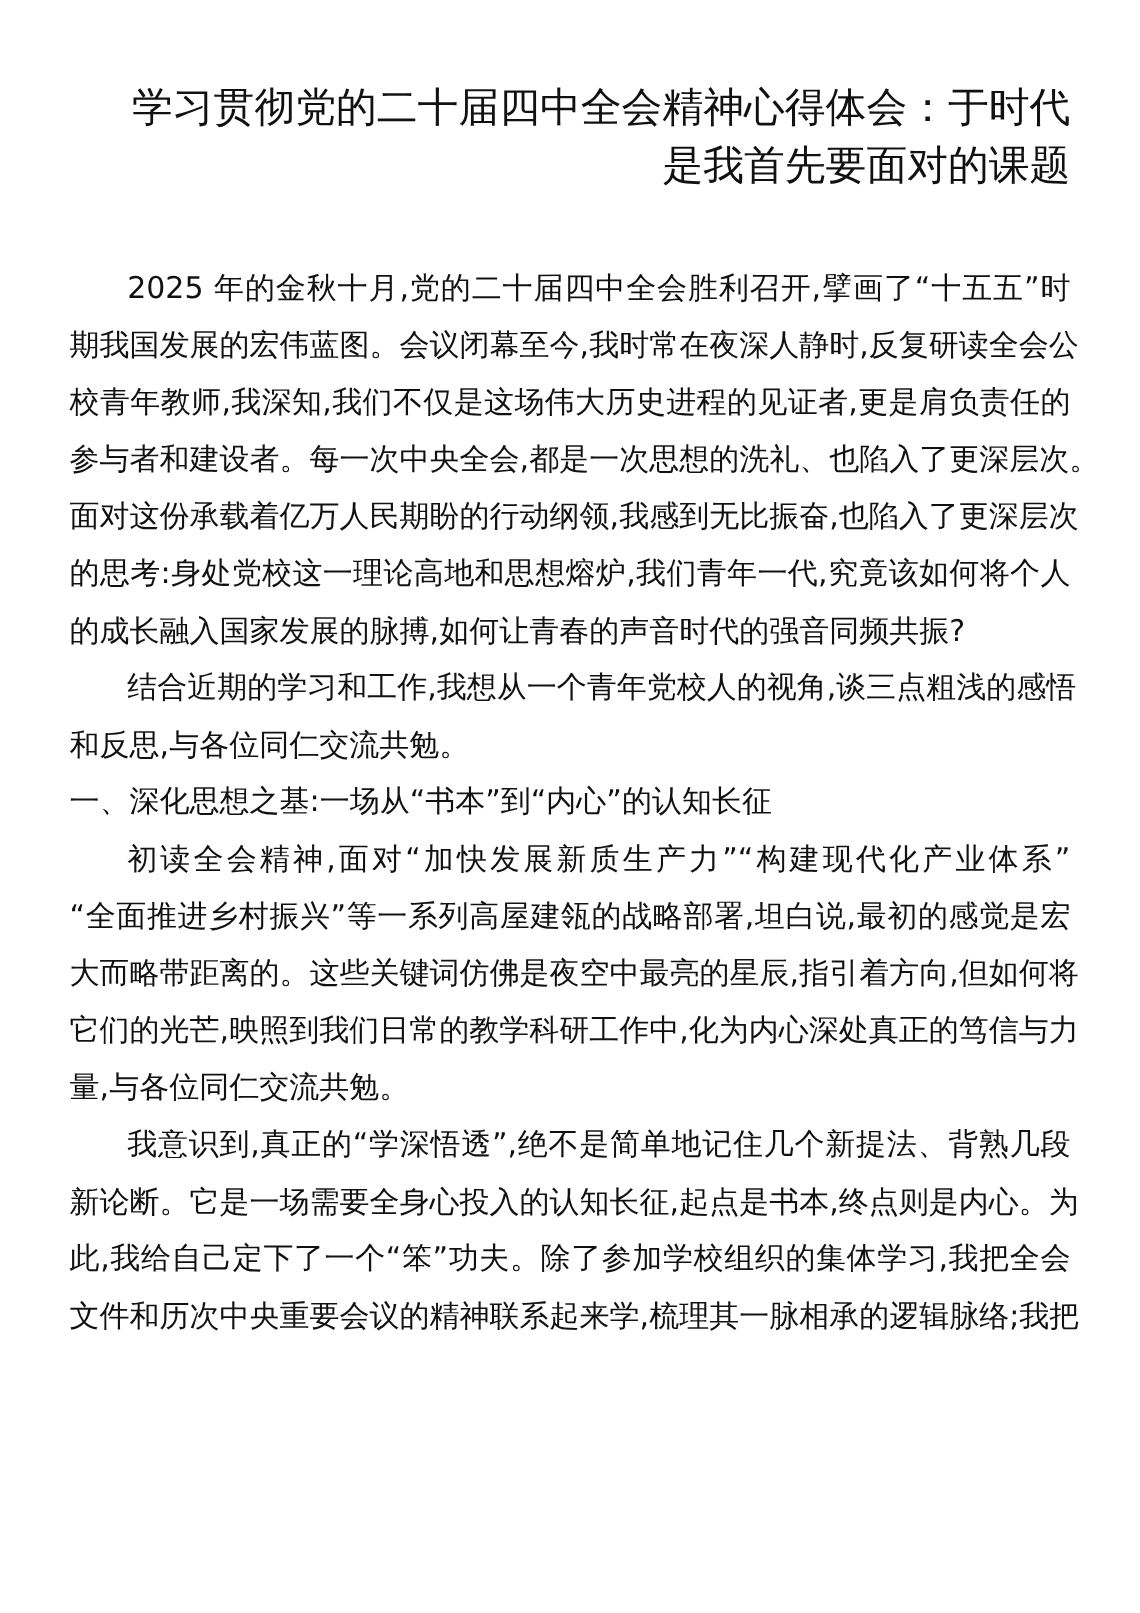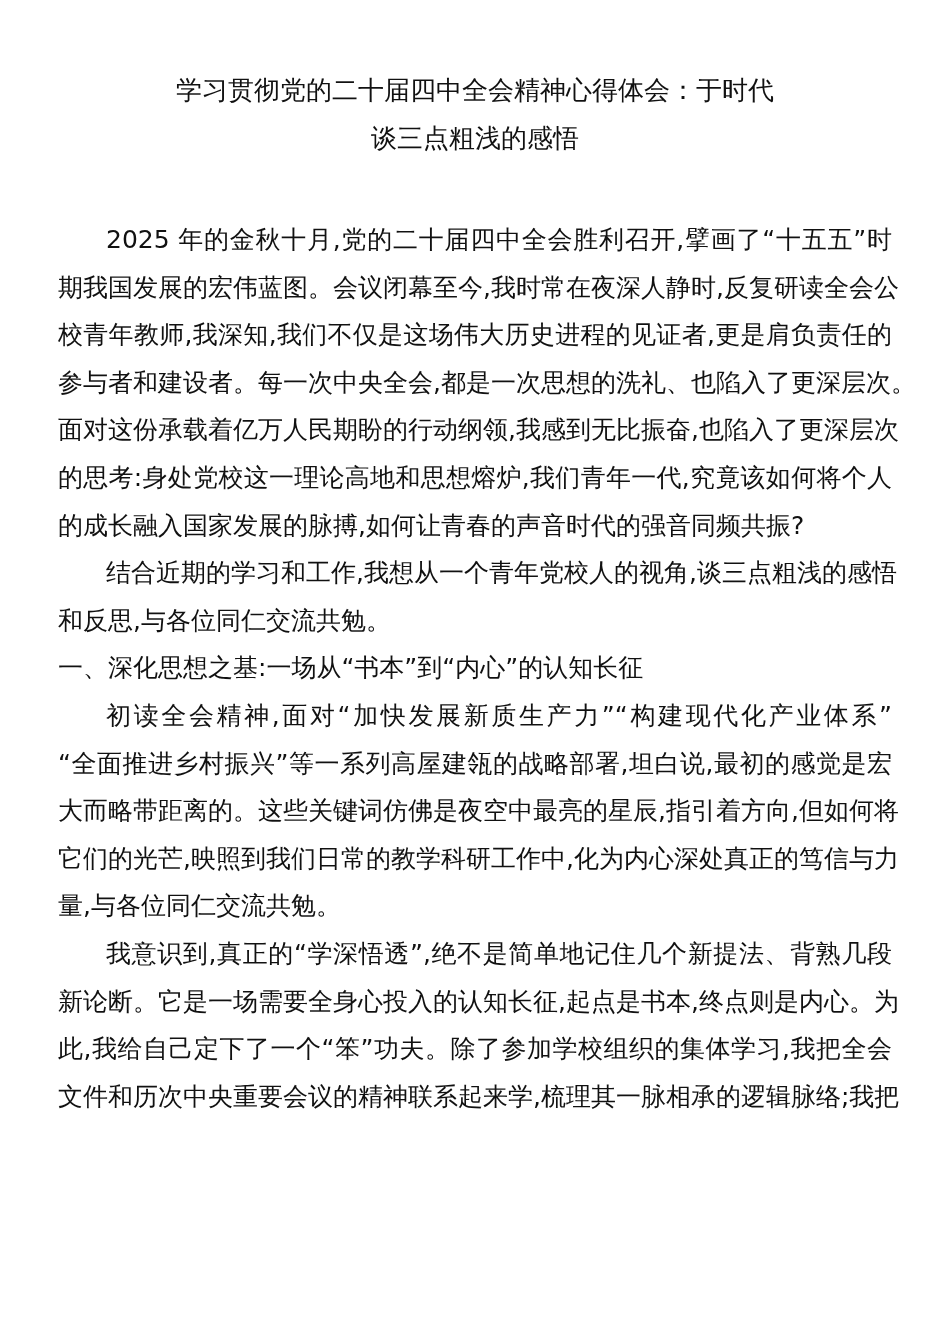--- a/index.html
+++ b/index.html
@@ -19,22 +19,22 @@
       position: absolute;
       left: 58px;
       top: 0;
       width: 834px;
     }
     .title {
       position: absolute;
       left: 0;
       top: 66px;
       width: 834px;
-      text-align: center;
-      font-size: 26px;
+      text-align: right;
+      font-size: 34px;
       line-height: 48px;
       letter-spacing: 0px;
       font-weight: normal;
       margin: 0;
     }
     .title span { display: block; }
     .body-text {
       position: absolute;
       left: 0;
       top: 216px;
@@ -53,21 +53,21 @@
     .line.indent { padding-left: 48px; }
     .line.last { text-align-last: left; }
     .line.heading { text-align-last: left; }
   </style>
 </head>
 <body>
 
 <div class="page">
   <h1 class="title">
     <span>学习贯彻党的二十届四中全会精神心得体会：于时代</span>
-    <span>谈三点粗浅的感悟</span>
+    <span>是我首先要面对的课题</span>
   </h1>
 
   <div class="body-text">
     <span class="line indent">2025 年的金秋十月,党的二十届四中全会胜利召开,擘画了“十五五”时</span>
     <span class="line">期我国发展的宏伟蓝图。会议闭幕至今,我时常在夜深人静时,反复研读全会公</span>
     <span class="line">校青年教师,我深知,我们不仅是这场伟大历史进程的见证者,更是肩负责任的</span>
     <span class="line">参与者和建设者。每一次中央全会,都是一次思想的洗礼、也陷入了更深层次。</span>
     <span class="line">面对这份承载着亿万人民期盼的行动纲领,我感到无比振奋,也陷入了更深层次</span>
     <span class="line">的思考:身处党校这一理论高地和思想熔炉,我们青年一代,究竟该如何将个人</span>
     <span class="line last">的成长融入国家发展的脉搏,如何让青春的声音时代的强音同频共振?</span>

